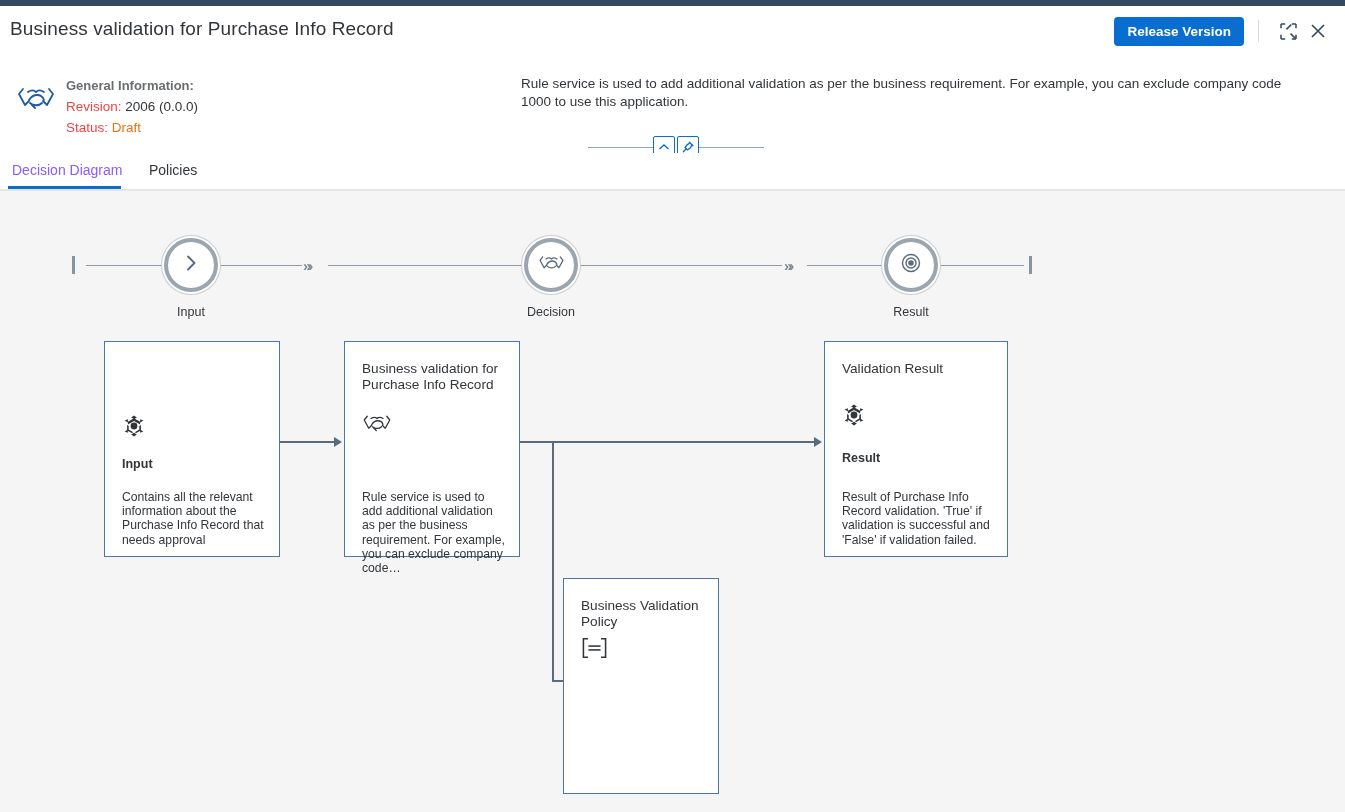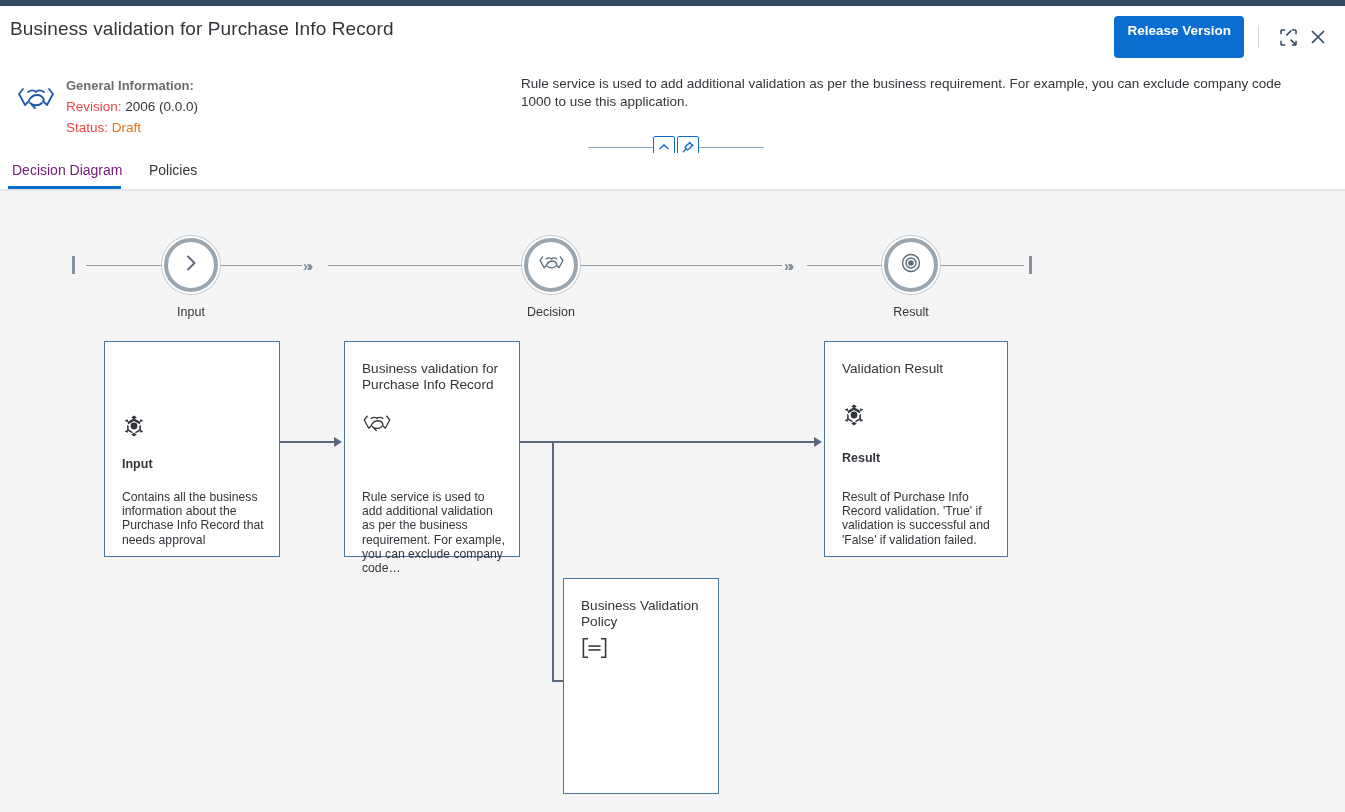--- a/index.html
+++ b/index.html
@@ -31,21 +31,21 @@
   }
   .header-actions {
     position: absolute; right: 12px; top: 10px;
     display: flex; align-items: center; gap: 0px;
   }
   .release-btn {
     background: #0a6ed1; color: #ffffff;
     border: none; border-radius: 4px;
     font-family: "Liberation Sans", sans-serif;
     font-size: 13.5px; font-weight: bold;
-    padding: 7px 13px 20px 13px;
+    padding: 7px 13px 7px 13px;
     cursor: pointer; white-space: nowrap;
   }
   .hdr-sep {
     width: 1px; height: 22px; background: #d9d9d9;
     margin: 0 14px;
   }
   .icon-btn {
     width: 30px; height: 30px;
     display: flex; align-items: center; justify-content: center;
     cursor: pointer; background: none; border: none;
@@ -98,21 +98,21 @@
   }
   .tab {
     position: absolute; top: 3px;
     font-size: 14px; color: #32363a;
     padding: 6px 2px 10px 2px; cursor: pointer;
     background: none; border: none;
     font-family: "Liberation Sans", sans-serif;
   }
   .tab.t0 { left: 10px; }
   .tab.t1 { left: 147px; text-align: right; }
-  .tab.active { color: #701a75; }
+  .tab.active { color: #8b5cf6; }
   .tab-underline {
     position: absolute; left: 8px; top: 186px;
     width: 113px; height: 3px; background: #0a6ed1;
   }
 
   
   .canvas {
     position: absolute; top: 191px; left: 0;
     width: 1345px; height: 621px;
     background: #f5f5f5;
@@ -342,21 +342,21 @@
             <path d="M12 22.6 L12 18.8 L9.2 20.4 Z"></path>
             <path d="M12 22.6 L12 18.8 L14.8 20.4 Z"></path>
             <path d="M12 4.3 L5.9 7.8 L5.9 10.6 L12 7.1 L18.1 10.6 L18.1 7.8 Z"></path>
             <path d="M5.1 11.1 L5.1 16.4 L9.7 19.1 L11.3 18.2 L6.7 15.5 L6.7 12.1 Z"></path>
             <path d="M18.9 11.1 L18.9 16.4 L14.3 19.1 L12.7 18.2 L17.3 15.5 L17.3 12.1 Z"></path>
             <circle cx="12" cy="12" r="3.4"></circle>
           </g>
         </svg>
       </div>
       <div class="card-sub" style="top:115px;">Input</div>
-      <div class="card-body" style="top:148px;">Contains all the business information about the Purchase Info Record that needs approval</div>
+      <div class="card-body" style="top:148px;">Contains all the relevant information about the Purchase Info Record that needs approval</div>
     </div>
 
     <div class="card" style="left:344px; top:150px; width:176px; height:216px;">
       <div class="card-title">Business validation for Purchase Info Record</div>
       <div class="card-icon" style="top:69px;">
         <svg width="30" height="24" viewBox="0 0 40 32">
           <g fill="none" stroke="#32363a" stroke-width="1.7" stroke-linecap="round" stroke-linejoin="round">
             <path d="M7 7 L3 12 L9 23 L13 19"></path>
             <path d="M33 7 L37 12 L31 23 L27 19"></path>
             <path d="M12 10 C15 8 18 8 20 10 C22 8 25 8 28 10"></path>

